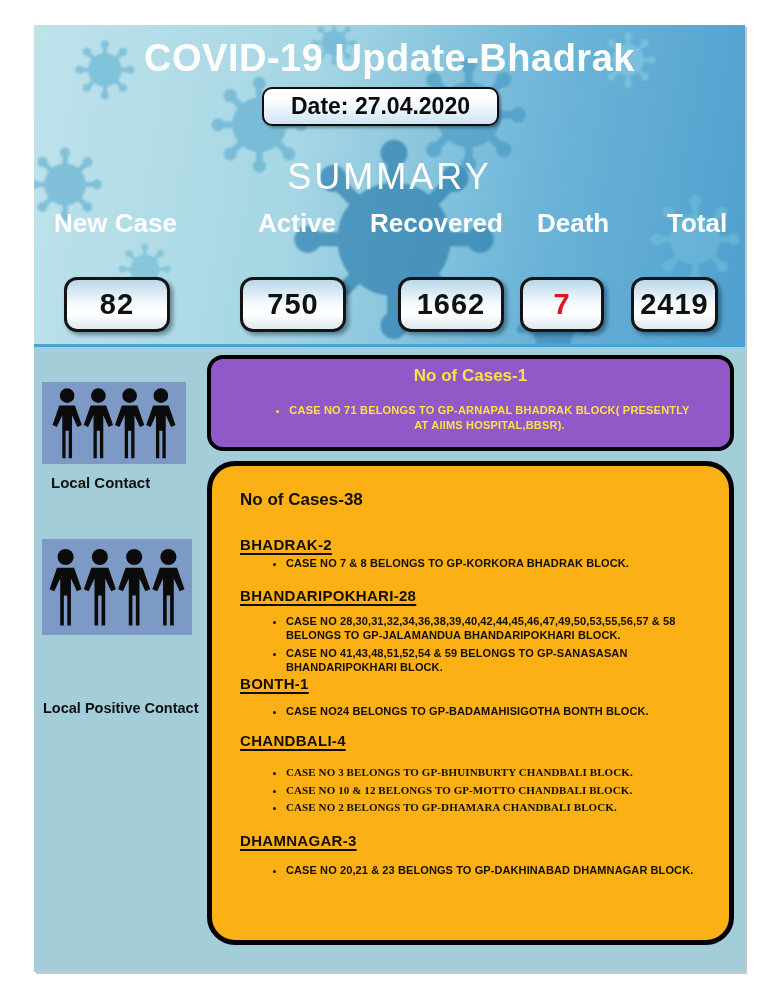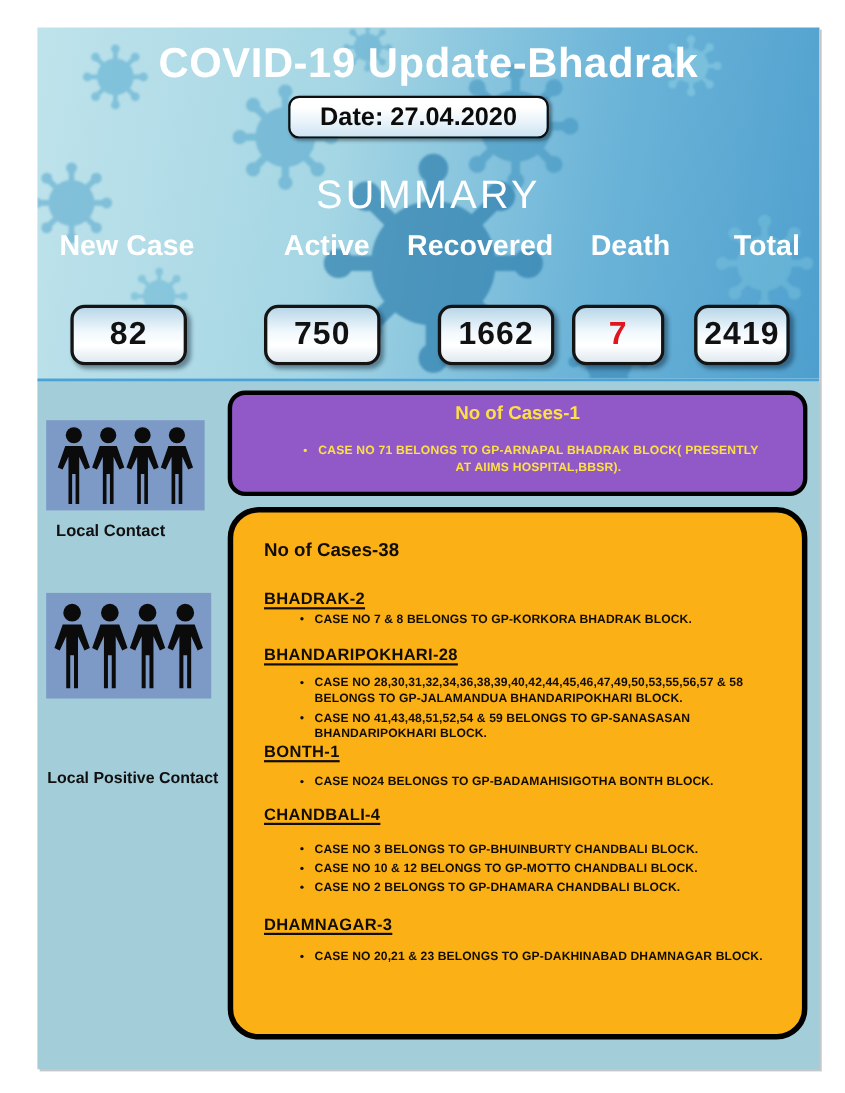--- a/index.html
+++ b/index.html
@@ -80,21 +80,21 @@
   .section-name{
     font-size:15px; font-weight:800; text-decoration:underline;
     text-decoration-thickness:2px; text-underline-offset:3px; letter-spacing:.3px;
   }
   .section ul{ padding-left:46px; }
   .section li{ font-size:11px; font-weight:700; line-height:1.32; max-width:432px; letter-spacing:.1px; }
   .section li + li{ margin-top:3px; }
   .section-0 ul{ margin-top:3px; }  .section-0{ margin-bottom:16px; }
   .section-1 ul{ margin-top:10px; } .section-1{ margin-bottom:0; }
   .section-2 ul{ margin-top:12px; } .section-2{ margin-bottom:14px; }
-  .section-3 ul{ margin-top:16px; } .section-3{ margin-bottom:17px; }
+  .section-3 ul{ margin-top:16px;font-family:Liberation Serif, serif; } .section-3{ margin-bottom:17px; }
   .section-4 ul{ margin-top:14px; }
 </style>
 </head>
 <body>
 
 <div id="canvas">
 
   <div class="banner">
 
     <svg class="virus-layer" viewBox="0 0 711 320" aria-hidden="true">

